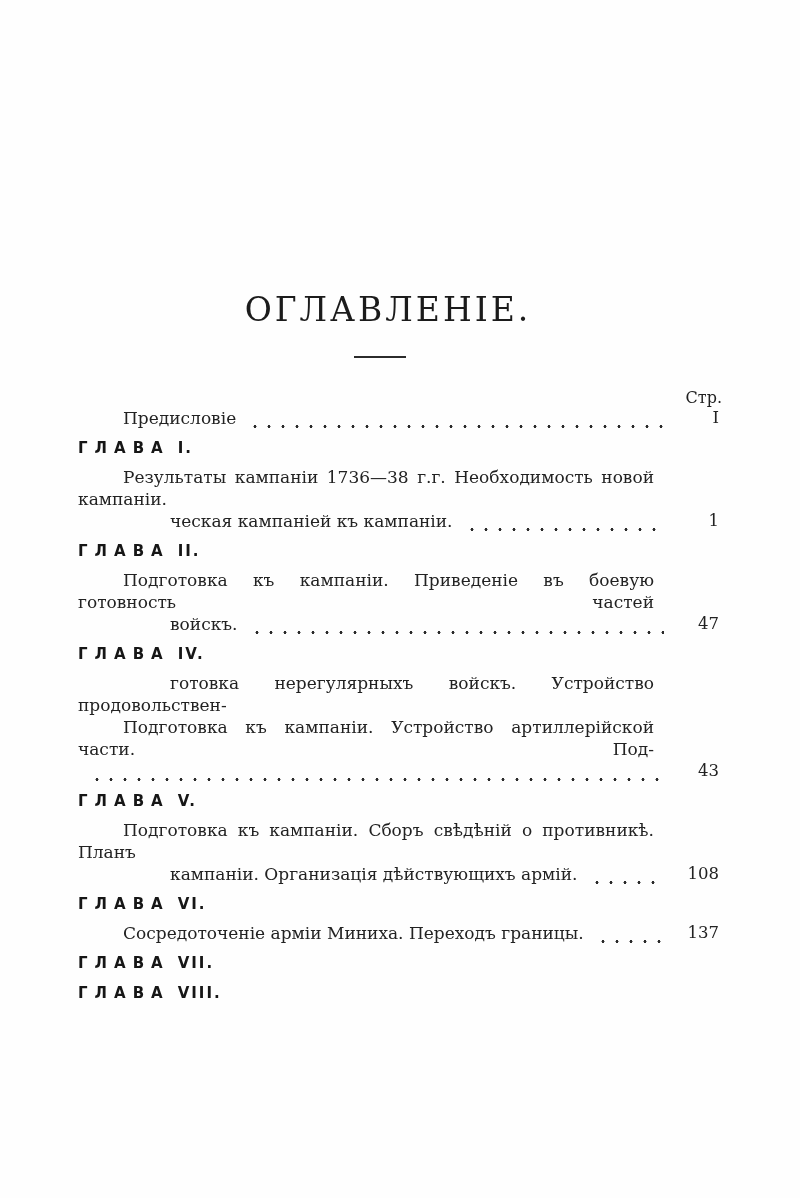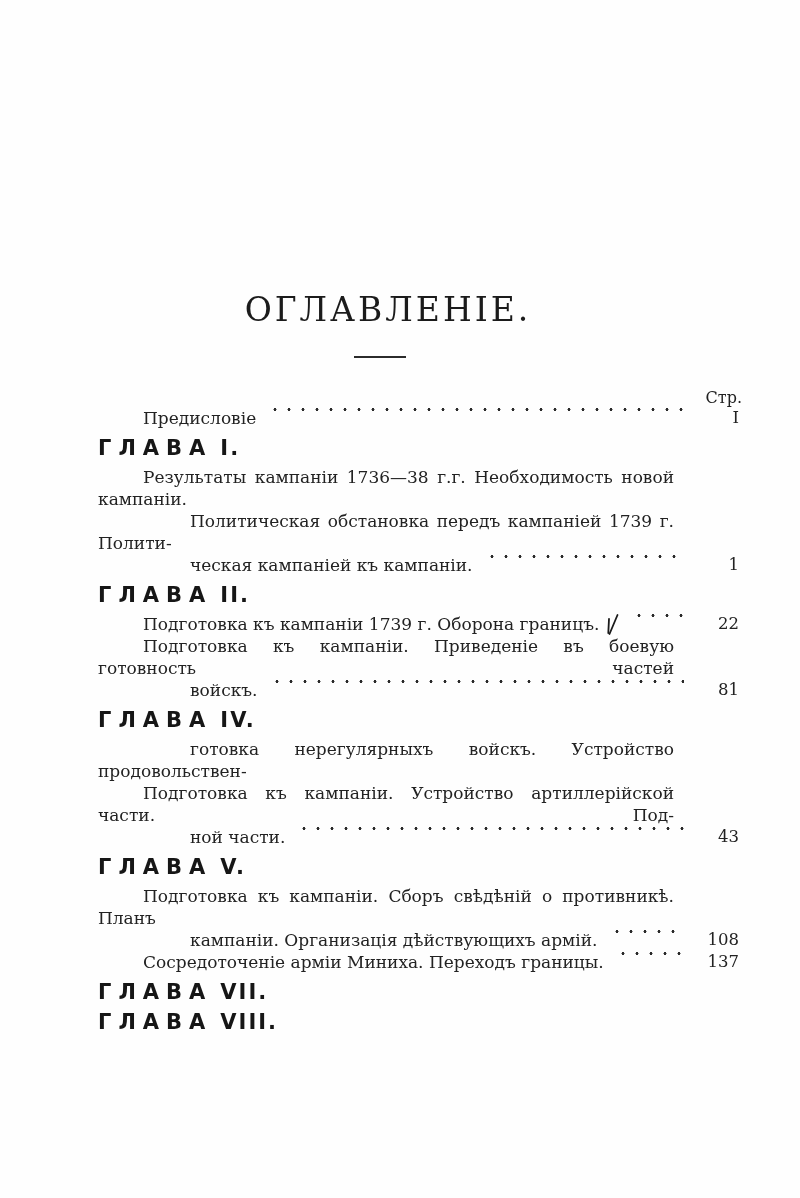--- a/index.html
+++ b/index.html
@@ -27,38 +27,38 @@
   }
 
   .title-rule {
     width: 52px; height: 2px;
     background: #2b2b2b;
     margin: 28px auto 0 auto;
     transform: translateX(-20px);
   }
 
   .toc {
-    margin-left: 98px;
+    margin-left: 78px;
     width: 644px;
     font-size: 17px;
     color: #222222;
   }
 
   .col-header {
     margin-top: 31px;
     text-align: right;
     font-size: 16px;
     line-height: 18px;
     padding-right: 0px;
   }
 
   .toc-line {
     line-height: 22px;
     display: flex;
-    align-items: flex-start;
+    align-items: flex-end;
   }
   .toc-line.block {
     display: block;
     text-align: justify;
     text-align-last: justify;
     padding-right: 68px;
   }
   .indent-first { padding-left: 45px; }
   .indent-cont  { padding-left: 92px; }
 
@@ -80,21 +80,21 @@
     min-width: 48px;
     text-align: right;
     font-size: 16.5px;
     padding-right: 3px;
   }
 
   .chapter-heading {
     margin: 8px 0 7px 0;
     font-family: "DejaVu Sans", sans-serif;
     font-weight: bold;
-    font-size: 21px;
+    font-size: 15px;
     line-height: 22px;
     color: #161616;
   }
   .ch-word { letter-spacing: 7px; }
   .ch-num  { margin-left: 8px; letter-spacing: 2px; }
 
   .hand-mark {
     display: inline-block;
     vertical-align: -4px;
     margin-left: 5px;
@@ -119,66 +119,53 @@
       <span class="page-num">I</span>
     </div>
 
     <div id="chapters">
   <section class="chapter">
     <h2 class="chapter-heading">
       <span class="ch-word">ГЛАВА</span><span class="ch-num">I.</span>
     </h2>
     <div class="chapter-lines">
             <div class="toc-line block"><span class="line-text indent-first">Результаты кампаніи 1736—38 г.г. Необходимость новой кампаніи.</span></div>
-            <div class="toc-line block"><span class="line-text indent-cont">Политическая обстановка передъ кампаніей 1739 г. Полити-</span></div>
             <div class="toc-line">
               <span class="line-text indent-cont">ческая кампаніей къ кампаніи.</span>
               <span class="leader"></span>
               <span class="page-num">1</span>
             </div>
           </div>
   </section>
 
   <section class="chapter">
     <h2 class="chapter-heading">
       <span class="ch-word">ГЛАВА</span><span class="ch-num">II.</span>
     </h2>
-    <div class="chapter-lines">
-            <div class="toc-line">
-              <span class="line-text indent-first">Подготовка къ кампаніи 1739 г. Оборона границъ.</span>
-              <svg class="hand-mark" width="16" height="22" viewBox="0 0 16 22">
-                <line x1="5" y1="6" x2="4.3" y2="20" stroke="#1a1a1a" stroke-width="1.8" stroke-linecap="round"></line>
-                <line x1="13.5" y1="2" x2="5.5" y2="21" stroke="#1a1a1a" stroke-width="1.8" stroke-linecap="round"></line>
-              </svg>
-              <span class="leader"></span>
-              <span class="page-num">22</span>
-            </div>
-          </div>
   </section>
 
   <section class="chapter">
     <div class="chapter-lines">
             <div class="toc-line block"><span class="line-text indent-first">Подготовка къ кампаніи. Приведеніе въ боевую готовность частей</span></div>
             <div class="toc-line">
               <span class="line-text indent-cont">войскъ.</span>
               <span class="leader"></span>
-              <span class="page-num">81</span>
+              <span class="page-num">47</span>
             </div>
           </div>
   </section>
 
   <section class="chapter">
     <h2 class="chapter-heading">
       <span class="ch-word">ГЛАВА</span><span class="ch-num">IV.</span>
     </h2>
     <div class="chapter-lines">
             <div class="toc-line block"><span class="line-text indent-cont">готовка нерегулярныхъ войскъ. Устройство продовольствен-</span></div>
             <div class="toc-line block"><span class="line-text indent-first">Подготовка къ кампаніи. Устройство артиллерійской части. Под-</span></div>
             <div class="toc-line">
-              <span class="line-text indent-cont">ной части.</span>
               <span class="leader"></span>
               <span class="page-num">43</span>
             </div>
           </div>
   </section>
 
   <section class="chapter">
     <h2 class="chapter-heading">
       <span class="ch-word">ГЛАВА</span><span class="ch-num">V.</span>
     </h2>
@@ -186,20 +173,23 @@
             <div class="toc-line block"><span class="line-text indent-first">Подготовка къ кампаніи. Сборъ свѣдѣній о противникѣ. Планъ</span></div>
             <div class="toc-line">
               <span class="line-text indent-cont">кампаніи. Организація дѣйствующихъ армій.</span>
               <span class="leader"></span>
               <span class="page-num">108</span>
             </div>
           </div>
   </section>
 
   <section class="chapter">
+    <h2 class="chapter-heading">
+      <span class="ch-word">ГЛАВА</span><span class="ch-num">VI.</span>
+    </h2>
     <div class="chapter-lines">
             <div class="toc-line">
               <span class="line-text indent-first">Сосредоточеніе арміи Миниха. Переходъ границы.</span>
               <span class="leader"></span>
               <span class="page-num">137</span>
             </div>
           </div>
   </section>
 
   <section class="chapter">

